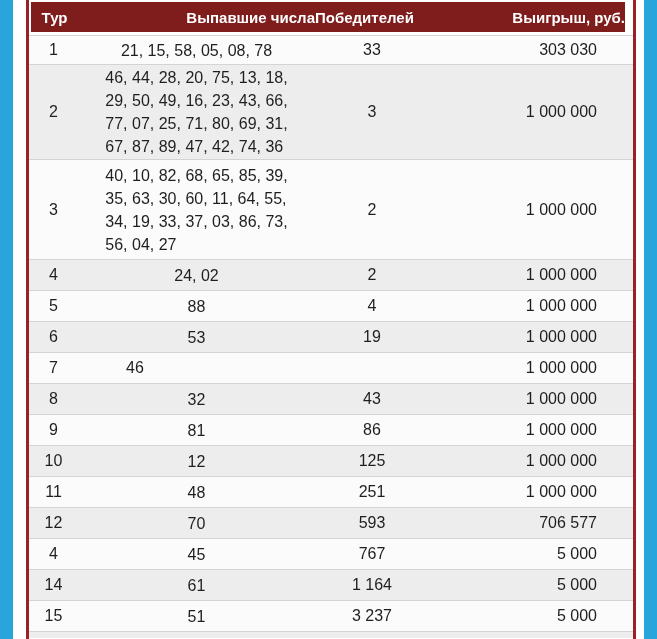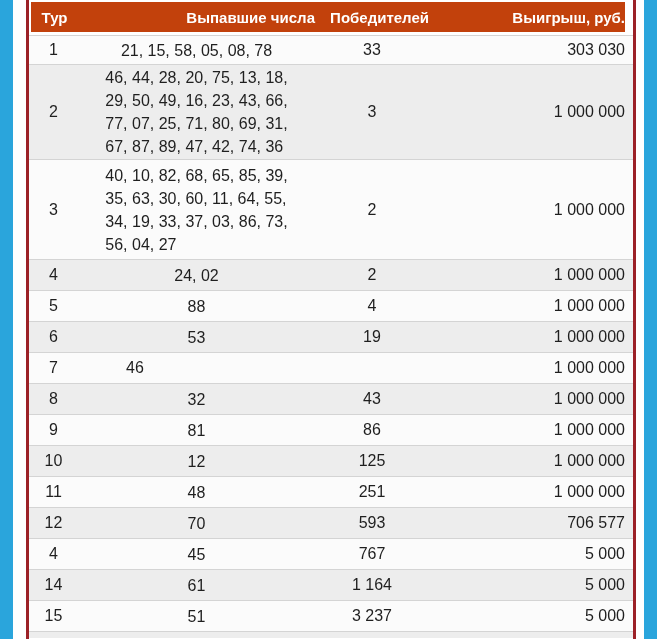--- a/index.html
+++ b/index.html
@@ -12,47 +12,47 @@
   .edge-stripe.left{left:0;}
   .edge-stripe.right{right:0;}
 
   .tablewrap{
     position:absolute;left:26px;top:0;width:610px;height:639px;
     box-sizing:border-box;background:#ffffff;
     border-left:3px solid #9c2127;border-right:3px solid #9c2127;
   }
 
   .banner{
-    height:30px;margin:2px 8px 3px 2px;background:#c2410c;
+    height:30px;margin:2px 8px 3px 2px;background:#7f1d1d;
     display:flex;align-items:center;
     color:#ffffff;font-weight:bold;font-size:15px;
   }
   .hc{box-sizing:border-box;}
   .h-tour{width:47px;text-align:center;}
   .h-nums{width:237px;text-align:right;padding-left:12px;}
-  .h-win{width:114px;text-align:right;}
+  .h-win{width:114px;text-align:left;}
   .h-prize{flex:1;text-align:right;}
 
   .rows{width:100%;}
   .row{
     display:flex;align-items:center;box-sizing:border-box;
     height:31px;border-top:1px solid #d4d4d4;
     background:#fbfbfb;color:#1f1f1f;font-size:16px;
   }
   .rows .row:nth-of-type(even){background:#ededed;}
   .row.r1{height:29px;}
   .row.r2{height:95px;}
   .row.r3{height:100px;}
   .row.r16{height:7px;}
 
   .cell{display:flex;align-items:center;box-sizing:border-box;height:100%;}
   .c-tour{width:49px;justify-content:center;}
   .c-nums{width:237px;justify-content:center;white-space:pre-line;line-height:23px;}
   .c-win{width:114px;justify-content:center;}
-  .c-prize{flex:1;justify-content:flex-end;padding-right:8px;}
+  .c-prize{flex:1;justify-content:flex-end;padding-right:36px;}
 </style>
 </head>
 <body>
 
 <div class="edge-stripe left"></div>
 <div class="edge-stripe right"></div>
 
 <div class="tablewrap">
 
   <div class="banner">

